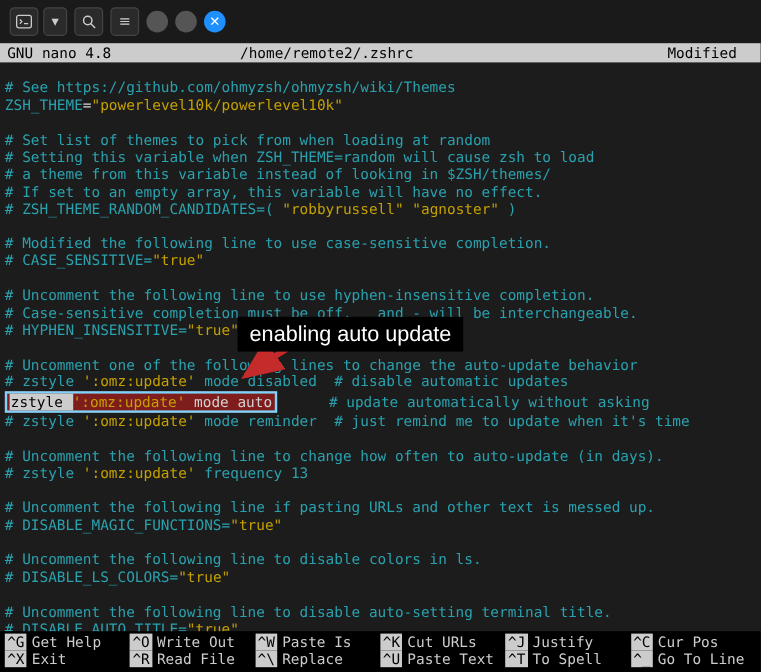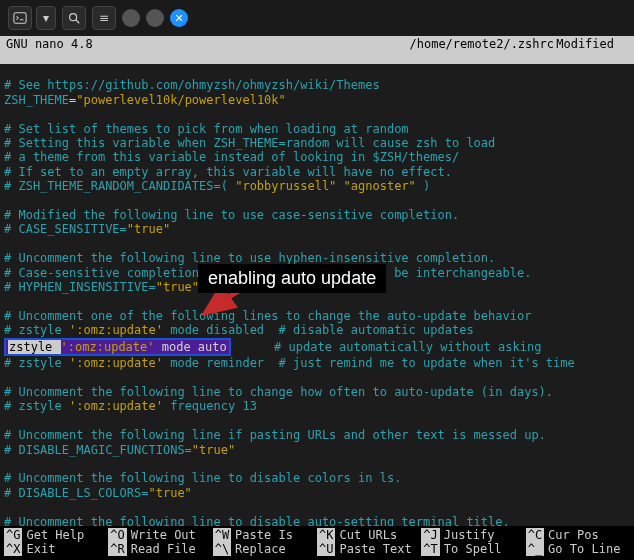--- a/index.html
+++ b/index.html
@@ -45,46 +45,46 @@
   }
   .win-min { background: #555; }
   .win-max { background: #555; }
   .win-close { background: #1e90ff; display:flex; align-items:center; justify-content:center; color:#fff; font-size:11px; font-weight:bold;}
   .header-row {
     display: flex;
     background: #ccc;
     color: #000;
     font-family: "DejaVu Sans Mono", monospace;
     font-size: 12px;
-    height: 28px;
+    height: 16px;
     line-height: 16px;
   }
   .hdr-left { padding-left: 6px; width: 200px; }
-  .hdr-mid { flex:1; text-align:right; }
+  .hdr-mid { flex:1; text-align:left; }
   .hdr-right { width: 80px; text-align:right; padding-right:20px; }
   .editor {
     font-family: "DejaVu Sans Mono", monospace;
     font-size: 12px;
     line-height: 14.4px;
     color: #ccc;
     padding: 0 4px;
     white-space: pre;
     position: relative;
   }
   .c-comment { color: #2aa1ae; }
   .c-var { color: #2aa1ae; }
   .c-assign { color: #d1d1d1; }
   .c-string { color: #c4a000; }
   .c-cmd { color: #8ae234; }
   .c-z { color: #d1d1d1; }
   .highlight-box {
-    border: 2px solid #1d4ed8;
+    border: 2px solid #7dd3fc;
     padding: 0 2px;
     display: inline-block;
-    background: #4c1d95;
+    background: #7f1d1d;
   }
   .highlight-box .c-cmd { background: #ccc; color: #000; padding: 0 1px; }
   .annotation {
     position: absolute;
     background: #000;
     color: #fff;
     font-family: sans-serif;
     font-size: 18px;
     font-weight: 500;
     padding: 4px 10px;

